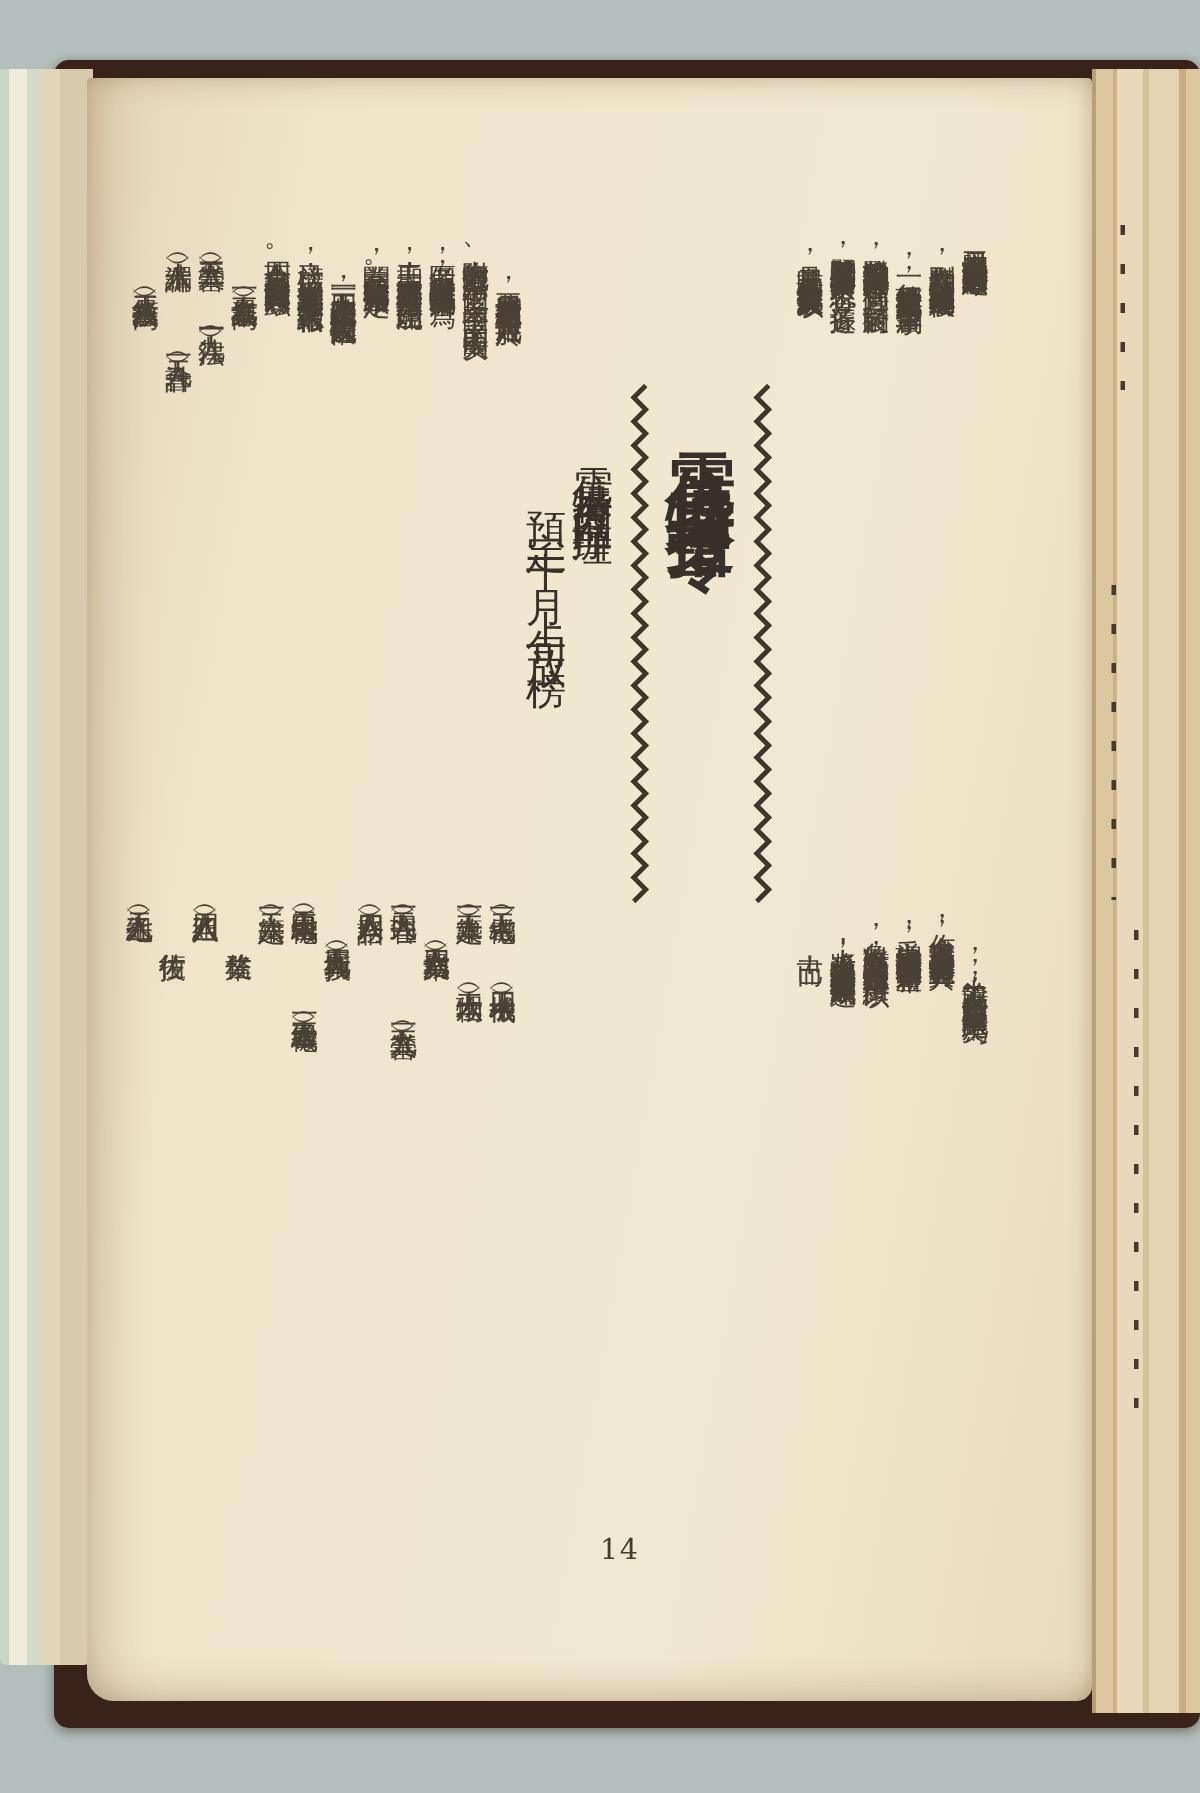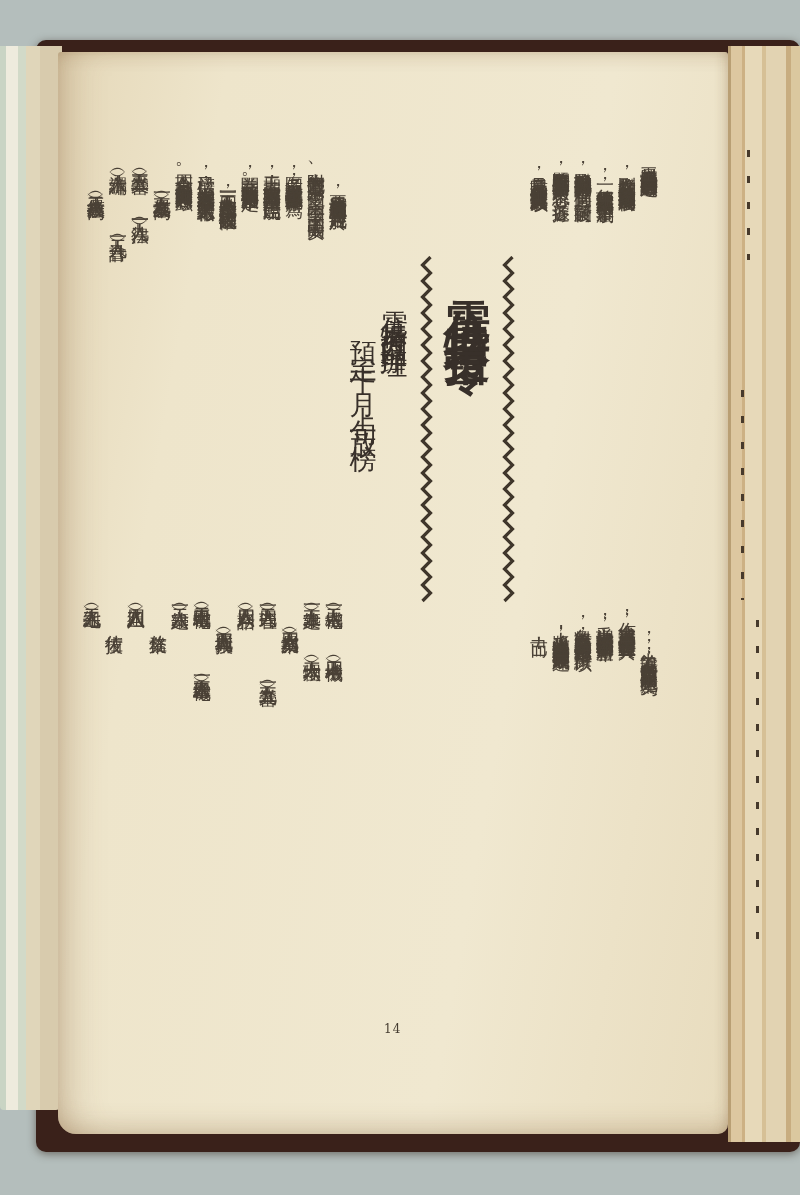--- a/index.html
+++ b/index.html
@@ -75,21 +75,21 @@
   .subtitle-band{left:348px;top:290px;font-size:27px;line-height:31px;color:var(--title-ink);}
   .st1{height:335px;letter-spacing:5px;}
   .st2{height:405px;letter-spacing:13px;margin-top:30px;}
 
   .main-upper{left:85px;top:163px;}
   .main-upper .vcol{height:432px;}
   .main-lower{left:81px;top:598px;}
   .main-lower .vcol{height:432px;}
 
   .pagenum{
-    position:absolute;left:384px;top:1022px;font-size:12px;
+    position:absolute;left:400px;top:1022px;font-size:19px;
     color:#453c30;letter-spacing:1px;
   }
 </style>
 </head>
 <body>
 
 <div class="cover"></div>
 <div class="left-stack"></div>
 <div class="page"></div>
 <div class="right-stack"></div>

